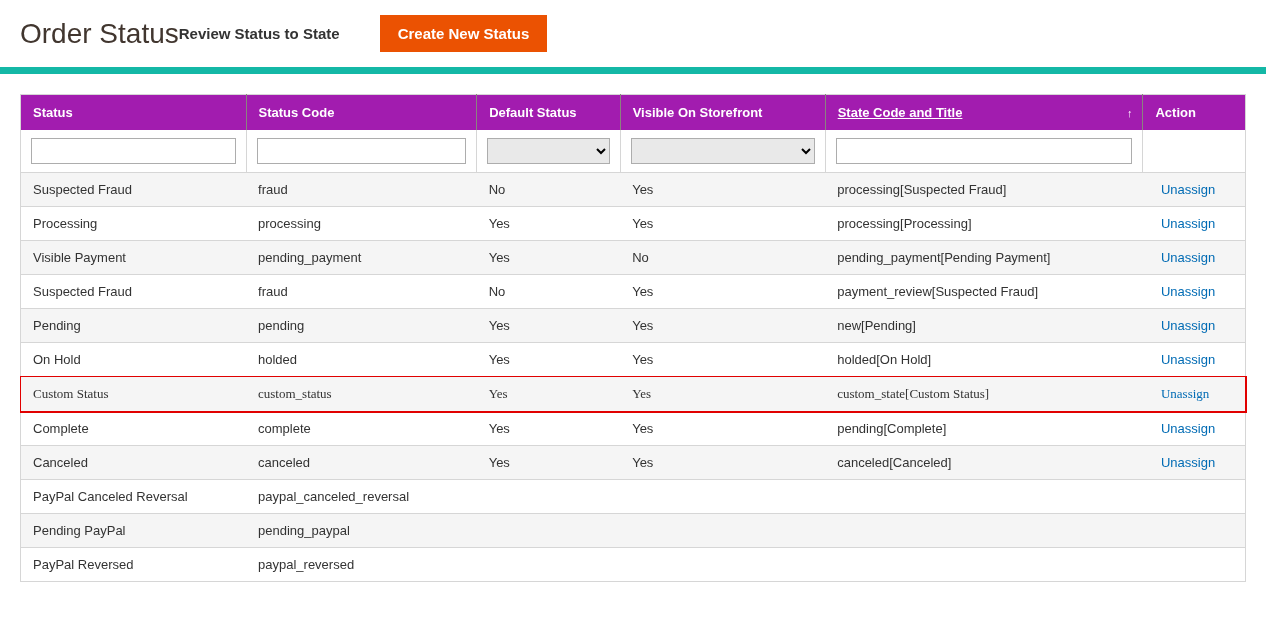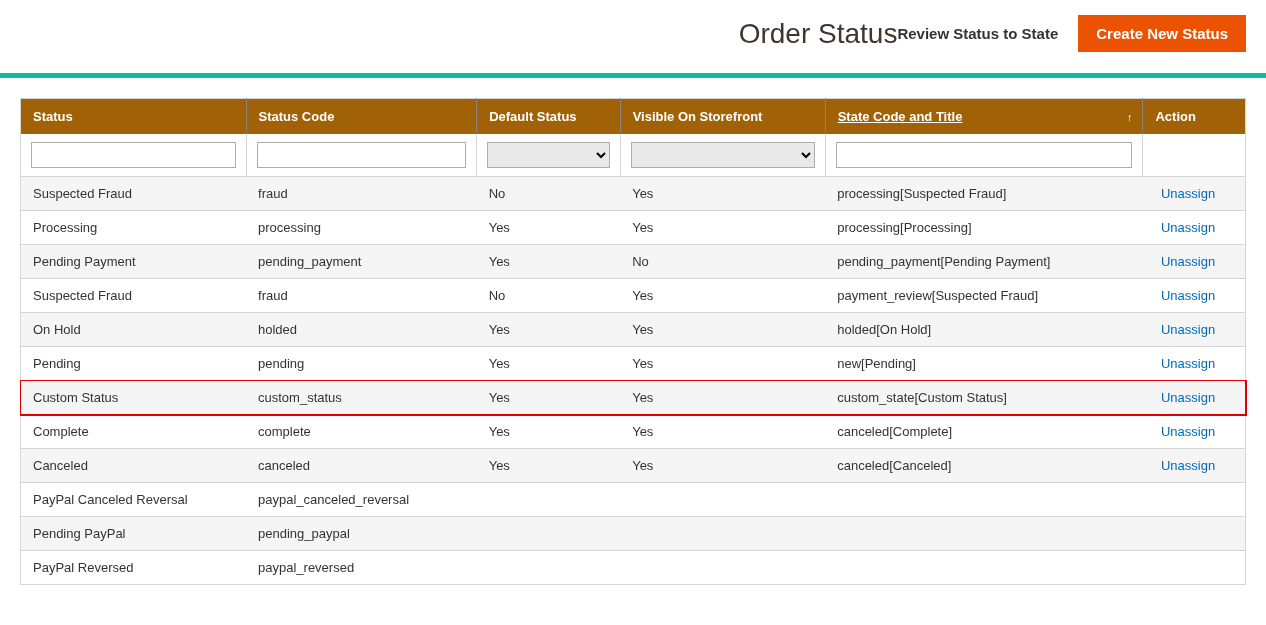--- a/index.html
+++ b/index.html
@@ -9,24 +9,24 @@
     }
     body {
       font-family: 'Helvetica Neue', Helvetica, Arial, sans-serif;
       font-size: 13px;
       color: #333;
       background: #fff;
       width: 1266px;
     }
     .page-header {
       display: flex;
-      justify-content: flex-end;
+      justify-content: flex-start;
       align-items: center;
-      padding: 15px 20px 21px;
-      border-bottom: 5px solid #14b8a6;
+      padding: 15px 20px 15px;
+      border-bottom: 7px solid #14b8a6;
     }
     .page-title {
       font-size: 28px;
       font-weight: 400;
       color: #41362f;
     }
     .header-actions {
       display: flex;
       gap: 20px;
       align-items: center;
@@ -40,31 +40,32 @@
     }
     .btn-primary {
       background: #eb5202;
       color: #fff;
       border: none;
       padding: 10px 18px;
       font-size: 15px;
       font-weight: 600;
       cursor: pointer;
       border-radius: 0;
+      margin-left: 20px;
     }
     .grid-container {
       padding: 20px;
     }
     table.data-grid {
       width: 100%;
       border-collapse: collapse;
       border: 1px solid #d6d6d6;
     }
     table.data-grid thead th {
-      background: #a16207;
+      background: #a21caf;
       color: #fff;
       text-align: left;
       font-weight: 600;
       padding: 10px 12px;
       font-size: 13px;
       border-right: 1px solid #8a837f;
       position: relative;
     }
     table.data-grid thead th:last-child {
       border-right: none;
@@ -113,20 +114,21 @@
     }
     tbody tr:nth-child(odd) td {
       background: #fff;
     }
     tbody tr.highlighted td {
       position: relative;
     }
     tbody tr.highlighted {
       outline: 2px solid #e10000;
       outline-offset: -1px;
+      font-family: Liberation Serif, serif;
     }
     .action-link {
       color: #006bb4;
       text-decoration: none;
       cursor: pointer;
       margin-left: 6px;
     }
     .col-status { width: 220px; }
     .col-code { width: 225px; }
     .col-default { width: 140px; margin-top: 12px; }
@@ -179,65 +181,65 @@
         </tr>
         <tr>
           <td>Processing</td>
           <td>processing</td>
           <td>Yes</td>
           <td>Yes</td>
           <td>processing[Processing]</td>
           <td><a class="action-link">Unassign</a></td>
         </tr>
         <tr>
-          <td>Pending Payment</td>
+          <td>Visible Payment</td>
           <td>pending_payment</td>
           <td>Yes</td>
           <td>No</td>
           <td>pending_payment[Pending Payment]</td>
           <td><a class="action-link">Unassign</a></td>
         </tr>
         <tr>
           <td>Suspected Fraud</td>
           <td>fraud</td>
           <td>No</td>
           <td>Yes</td>
           <td>payment_review[Suspected Fraud]</td>
           <td><a class="action-link">Unassign</a></td>
         </tr>
         <tr>
+          <td>Pending</td>
+          <td>pending</td>
+          <td>Yes</td>
+          <td>Yes</td>
+          <td>new[Pending]</td>
+          <td><a class="action-link">Unassign</a></td>
+        </tr>
+        <tr>
           <td>On Hold</td>
           <td>holded</td>
           <td>Yes</td>
           <td>Yes</td>
           <td>holded[On Hold]</td>
-          <td><a class="action-link">Unassign</a></td>
-        </tr>
-        <tr>
-          <td>Pending</td>
-          <td>pending</td>
-          <td>Yes</td>
-          <td>Yes</td>
-          <td>new[Pending]</td>
           <td><a class="action-link">Unassign</a></td>
         </tr>
         <tr class="highlighted">
           <td>Custom Status</td>
           <td>custom_status</td>
           <td>Yes</td>
           <td>Yes</td>
           <td>custom_state[Custom Status]</td>
           <td><a class="action-link">Unassign</a></td>
         </tr>
         <tr>
           <td>Complete</td>
           <td>complete</td>
           <td>Yes</td>
           <td>Yes</td>
-          <td>canceled[Complete]</td>
+          <td>pending[Complete]</td>
           <td><a class="action-link">Unassign</a></td>
         </tr>
         <tr>
           <td>Canceled</td>
           <td>canceled</td>
           <td>Yes</td>
           <td>Yes</td>
           <td>canceled[Canceled]</td>
           <td><a class="action-link">Unassign</a></td>
         </tr>

